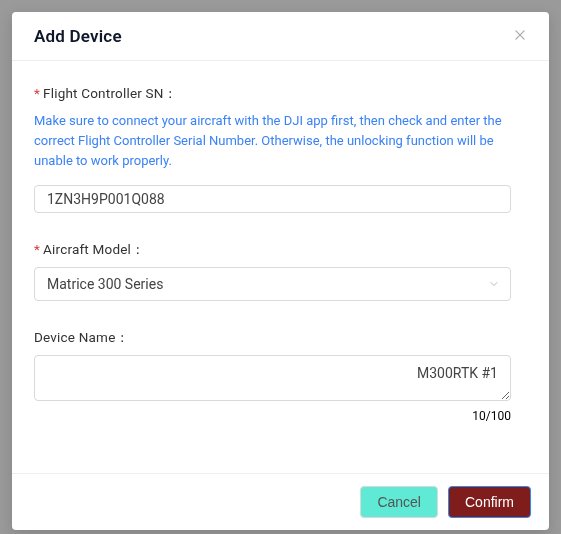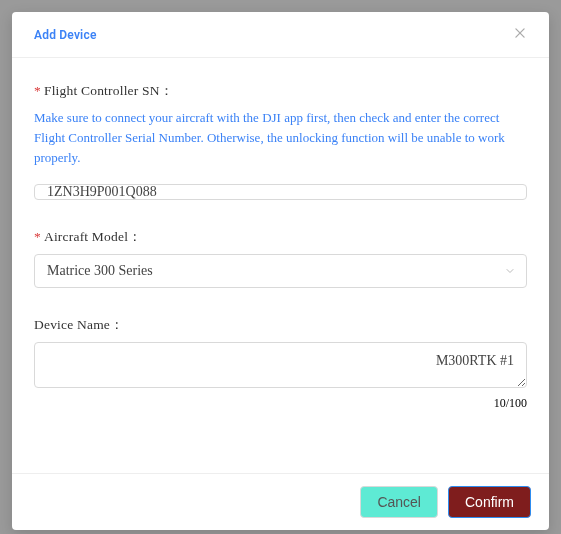--- a/index.html
+++ b/index.html
@@ -25,42 +25,41 @@
     flex-direction: column;
   }
   .modal-header {
     display: flex;
     align-items: center;
     justify-content: space-between;
     padding: 14px 22px 14px 22px;
     border-bottom: 1px solid #eeeeee;
   }
   .modal-title {
-    font-size: 12px;
+    font-size: 17px;
     font-weight: 600;
-    color: #3b82f6;
+    color: #0f172a;
     letter-spacing: 0.2px;
     text-align: right;
   }
   .close-btn {
     background: none;
     border: none;
     padding: 0;
     cursor: pointer;
     color: #aaa;
     display: flex;
     align-items: center;
     justify-content: center;
   }
   .close-btn svg { width: 14px; height: 14px; }
   .modal-body {
-    padding: 24px 22px 10px 22px;
+    padding: 24px 38px 10px 22px;
     flex: 1;
     overflow: auto;
-    font-family: Liberation Serif, serif;
   }
   .field { margin-bottom: 28px; }
   .field:last-child { margin-bottom: 0; }
   .label-row {
     font-size: 13.5px;
     color: #333;
     margin-bottom: 8px;
     letter-spacing: 0.2px;
   }
   .req { color: #d93a3a; margin-right: 3px; }
@@ -74,21 +73,21 @@
     width: 100%;
     border: 1px solid #d9d9d9;
     border-radius: 4px;
     font-size: 14px;
     color: #444;
     background: #fff;
     font-family: inherit;
   }
   .text-input {
     padding: 7px 12px;
-    height: 16px;
+    height: 28px;
   }
   .select-box {
     position: relative;
     height: 34px;
     display: flex;
     align-items: center;
     padding: 0 30px 0 12px;
     cursor: pointer;
   }
   .select-box .select-value { color: #444; font-size: 14px; }

